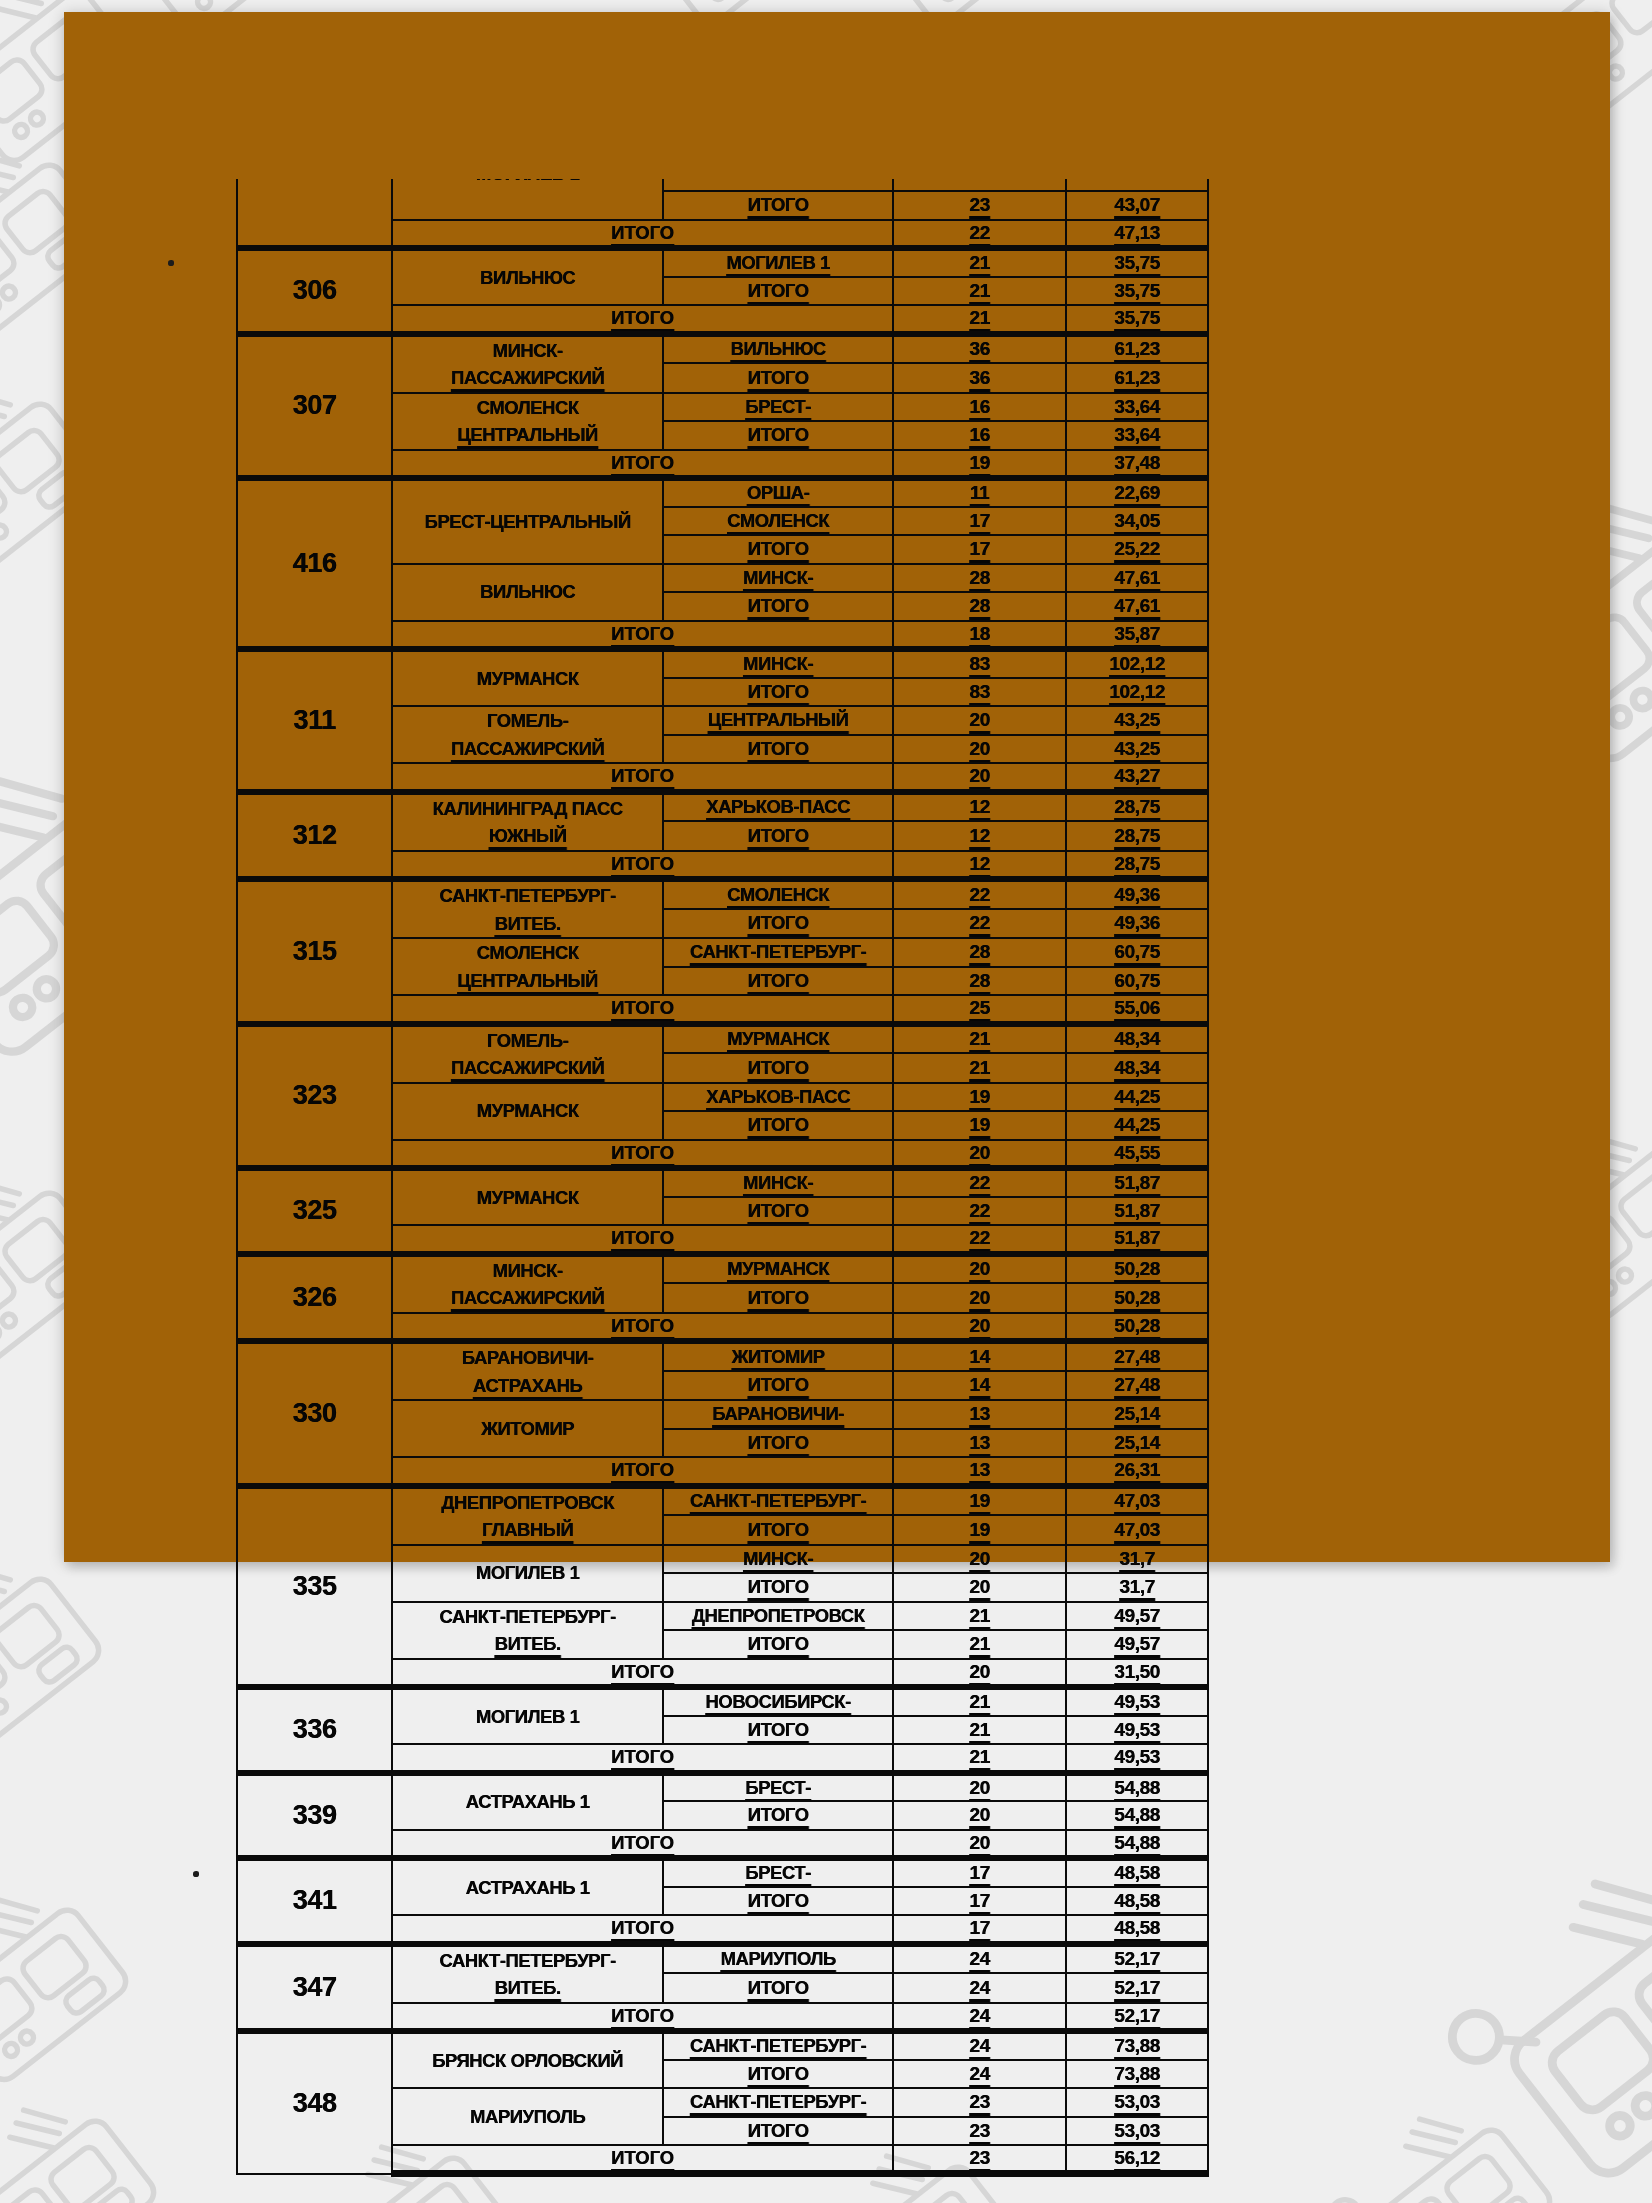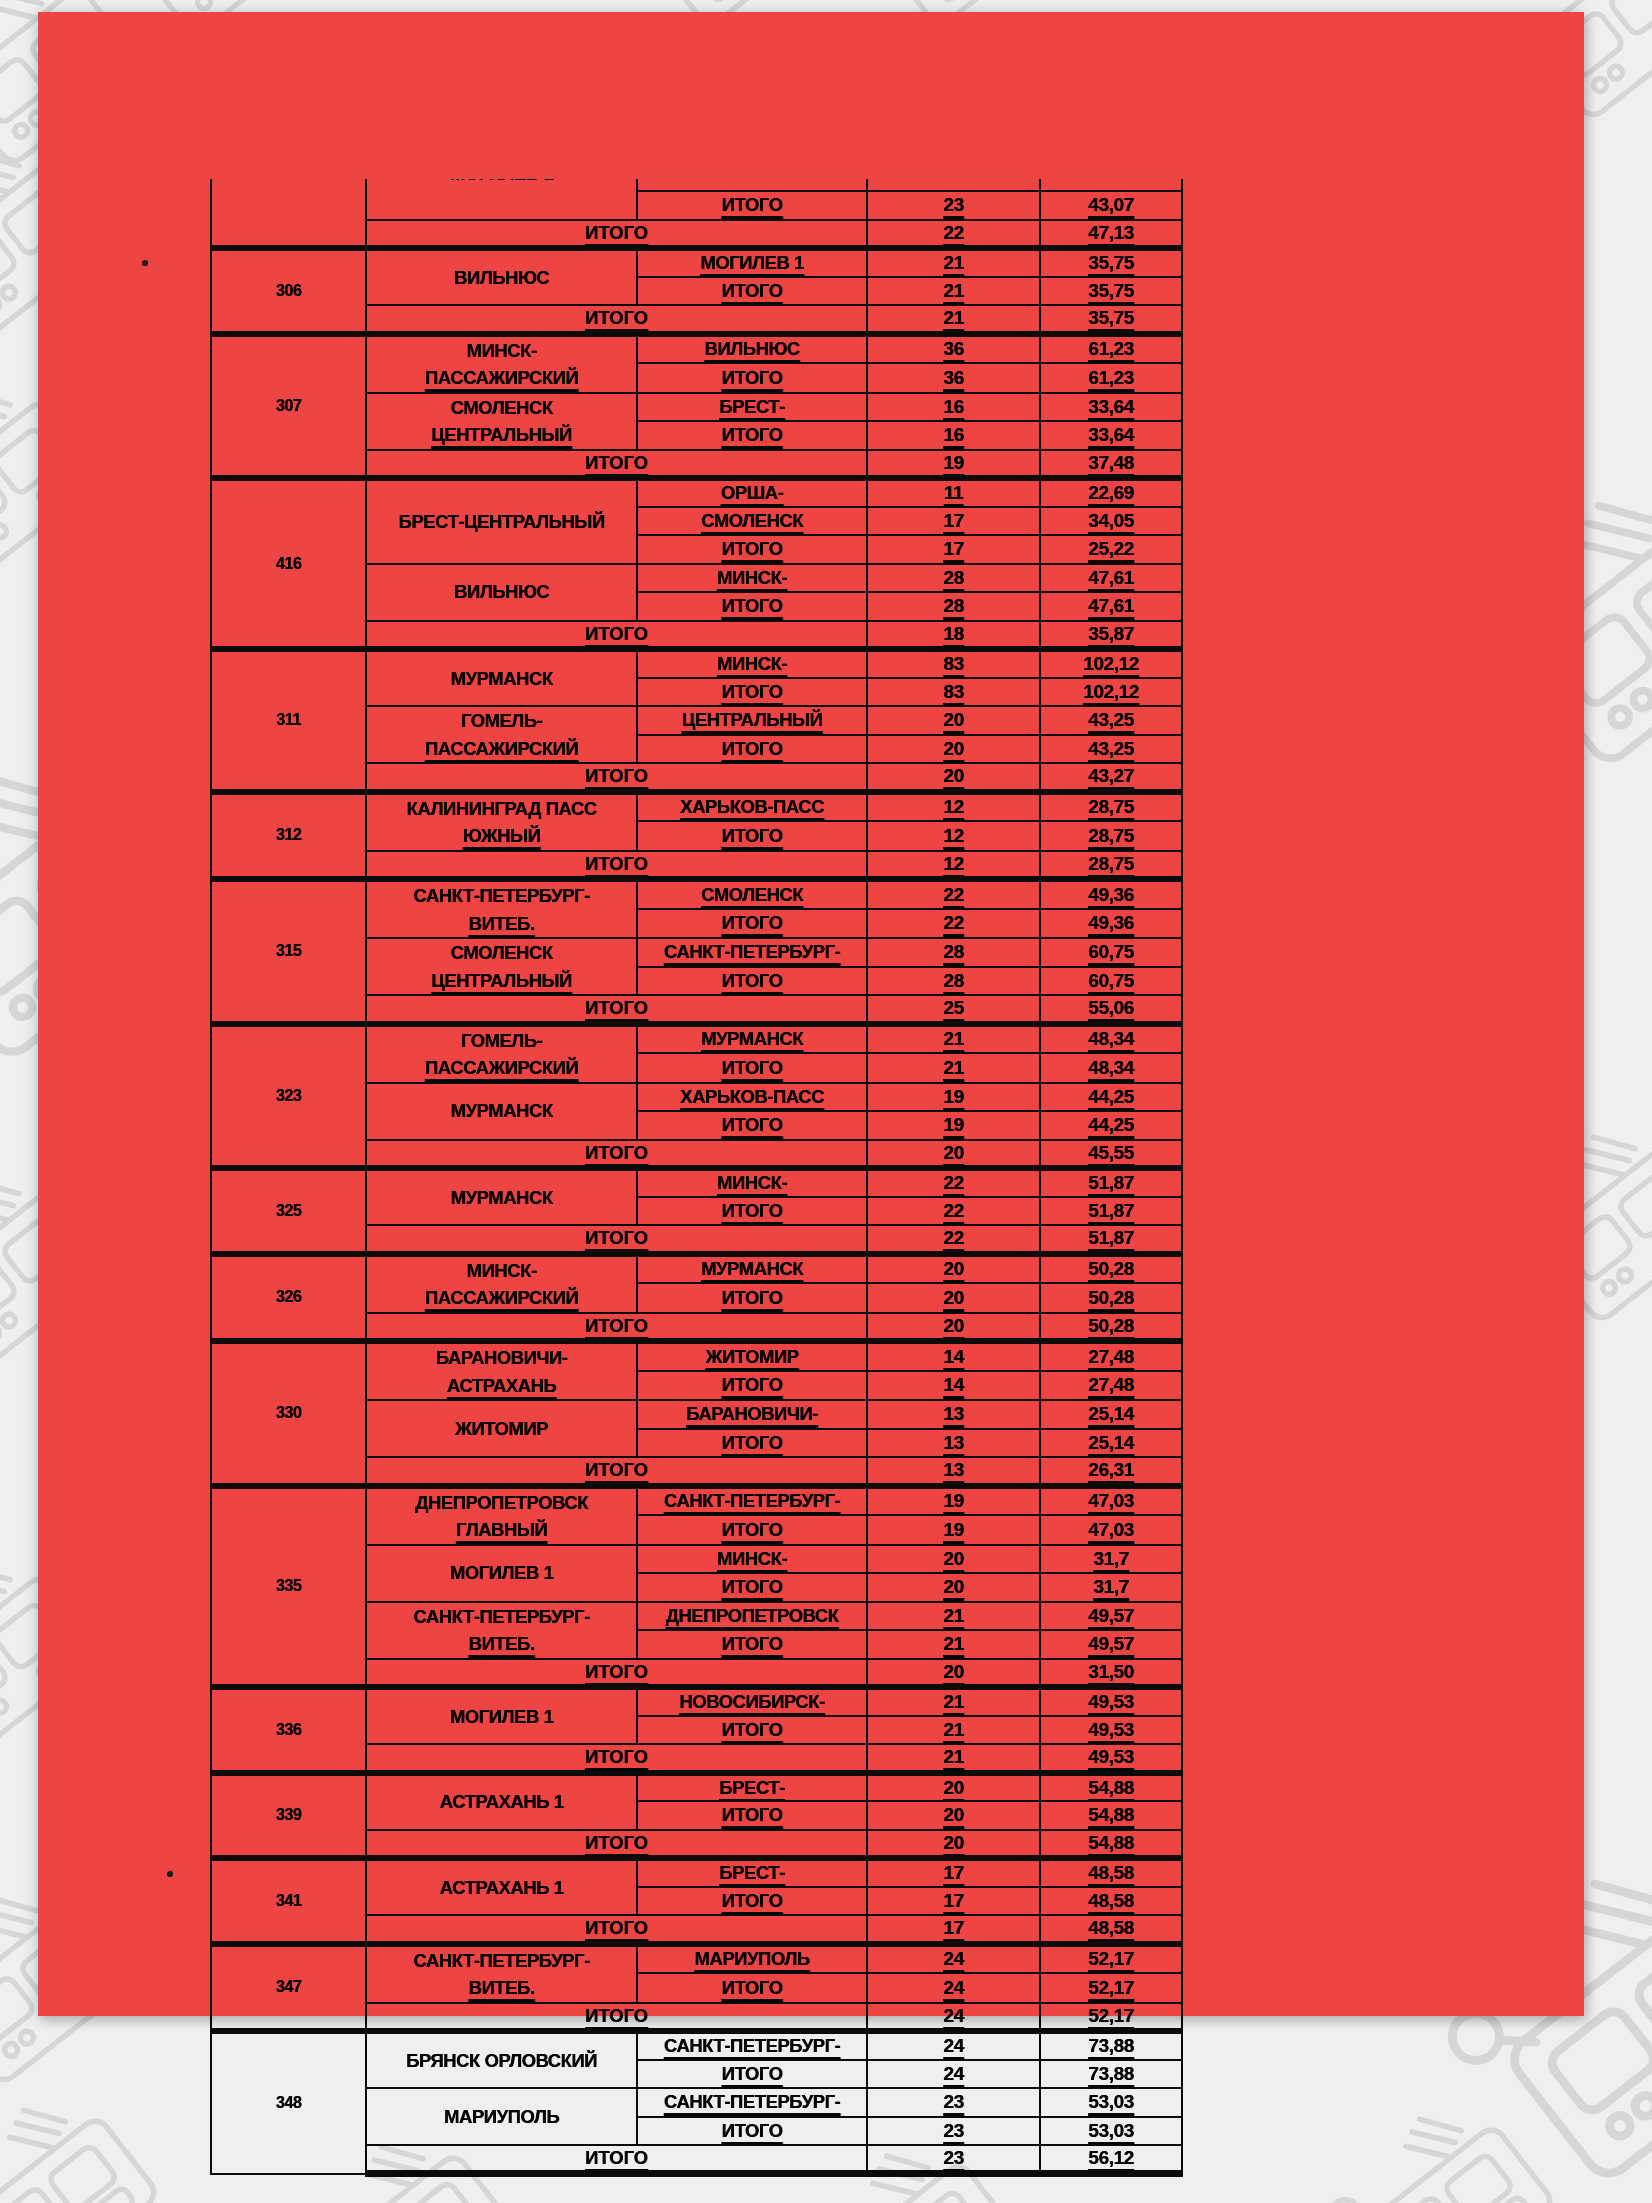--- a/index.html
+++ b/index.html
@@ -8,22 +8,22 @@
     background:#efefef;
     font-family:"Liberation Sans", sans-serif;
     -webkit-font-smoothing:antialiased;
   }
   
   .wm-layer{position:absolute;inset:0;z-index:0;}
   .wm{position:absolute;overflow:visible;}
   .wm *{stroke:#d6d6d6;fill:none;stroke-width:6;stroke-linejoin:round;stroke-linecap:round;}
   
   .page{
-    position:absolute;left:38px;top:12px;width:1546px;height:2004px;
-    background:#ef4444;z-index:1;
+    position:absolute;left:64px;top:12px;width:1546px;height:1550px;
+    background:#a16207;z-index:1;
     box-shadow:0 1.8px 14.7px rgba(0,0,0,0.22), 3.7px 5.5px 9.2px rgba(0,0,0,0.12);
   }
   .dot{position:absolute;width:6.4px;height:5.5px;background:#1c1c1c;border-radius:50% 40% 50% 50%;z-index:2;}
   
   .tbl-wrap{position:absolute;left:172px;top:167px;}
   table{
     border-collapse:collapse;table-layout:fixed;width:972px;
     color:#060606;
   }
   td{
@@ -31,21 +31,21 @@
     padding:0 3.7px;text-align:center;vertical-align:middle;
     font-weight:bold;font-size:18.4px;letter-spacing:-0.4px;
     text-shadow:0.4px 0 0 #000;
     position:relative;overflow:hidden;
   }
   tr.row{height:28.5px;}
   tr.cut-row{height:12px;}
   tr.cut-row > td{border-top:none;}
   tr.block-start > td{border-top-width:6.4px;}
   tr.table-end > td{border-bottom-width:7.3px;}
-  td.num-col{font-size:16px;text-align:center;}
+  td.num-col{font-size:27px;text-align:center;}
   td.cnt-col,td.val-col{font-size:19px;}
   .u{text-decoration:underline;text-decoration-thickness:2.8px;text-underline-offset:4.6px;}
   .station-lines{white-space:pre-line;line-height:27.5px;display:inline-block;}
   .clipped-station{position:absolute;left:0;right:0;top:-15.6px;text-align:center;}
   .total-label{letter-spacing:0;}
 </style>
 </head>
 <body>
 
 <div class="wm-layer">

